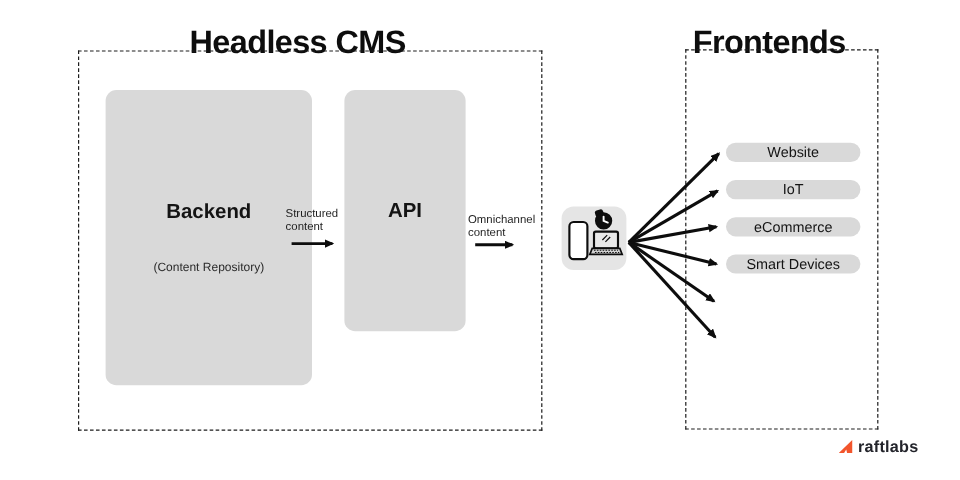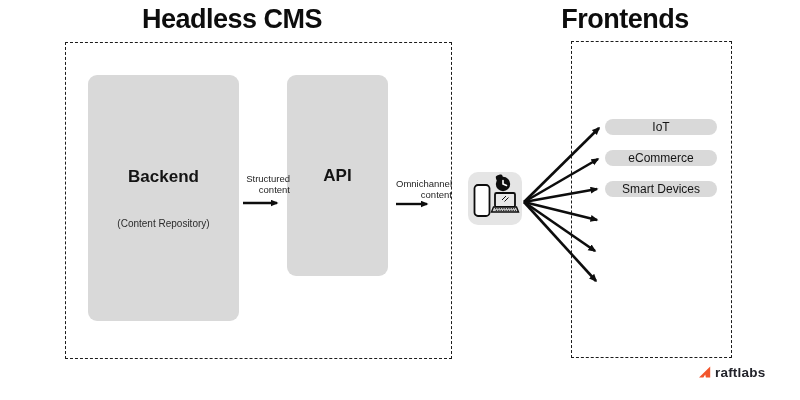--- a/index.html
+++ b/index.html
@@ -1,34 +1,34 @@
 <!DOCTYPE html>
 <html><head>
 <meta charset="utf-8">
 <style>
   html,body{margin:0;padding:0;background:#fff;}
   .canvas{
     position:relative;width:800px;height:400px;background:#ffffff;overflow:hidden;
     font-family:"Liberation Sans",sans-serif;color:#111;
   }
   .big-title{
-    position:absolute;margin:0;font-size:27px;font-weight:700;letter-spacing:-0.5px;
+    position:absolute;margin:16px;font-size:27px;font-weight:700;letter-spacing:-0.5px;
     color:#0d0d0d;white-space:nowrap;transform:translateX(-50%);
   }
   .dashed-box{
     position:absolute;border:1.5px dashed #1c1c1c;background:transparent;box-sizing:border-box;
   }
   .gray-box{
     position:absolute;background:#d9d9d9;border-radius:9px;box-sizing:border-box;
     display:flex;flex-direction:column;align-items:center;justify-content:center;text-align:center;
   }
   .box-title{font-size:17px;font-weight:700;color:#141414;}
   .box-subtitle{font-size:10px;color:#2b2b2b;margin-top:10px;}
   .flow-label{
-    position:absolute;font-size:9.5px;line-height:11px;color:#1e1e1e;text-align:right;
+    position:absolute;font-size:9.5px;line-height:11px;color:#1e1e1e;text-align:left;
     transform:translateX(-50%);
   }
   .device-box{
     position:absolute;left:468px;top:172px;width:54px;height:53px;
     background:#e5e5e5;border-radius:10px;
   }
   .pill-col{
     position:absolute;left:605px;top:119px;display:flex;flex-direction:column;gap:15px;
   }
   .pill{
@@ -45,21 +45,21 @@
 </head>
 <body>
 
 <div class="canvas">
 
   <h1 class="big-title" style="left:232px;top:4px;">Headless CMS</h1>
   <h1 class="big-title" style="left:625px;top:4px;">Frontends</h1>
 
   <div class="dashed-box" style="left:65px;top:42px;width:387px;height:317px;"></div>
 
-  <div class="gray-box" style="left:88px;top:75px;width:151px;height:246px;gap:21px;">
+  <div class="gray-box" style="left:88px;top:75px;width:172px;height:246px;gap:21px;">
     <div class="box-title">Backend</div>
     <div class="box-subtitle">(Content Repository)</div>
   </div>
 
   <div class="gray-box" style="left:287px;top:75px;width:101px;height:201px;">
     <div class="box-title">API</div>
   </div>
 
   <div class="flow-label" style="left:264px;top:173px;width:52px;">Structured content</div>
   <div class="flow-label" style="left:421px;top:178px;width:62px;">Omnichannel content</div>
@@ -82,20 +82,21 @@
       <g>
         <rect x="27" y="21" width="20" height="14" rx="1.5" fill="#e9e9e9" stroke="#0d0d0d" stroke-width="1.8"></rect>
         <path d="M34 28 L38 24 M36.5 29.5 L40.5 25.5" stroke="#0d0d0d" stroke-width="1"></path>
         <path d="M25.5 35 L48.5 35 L50.5 40 L23.5 40 Z" fill="#cfcfcf" stroke="#0d0d0d" stroke-width="1.4"></path>
         <path d="M27 36.6 L47 36.6 M27.8 38.4 L48 38.4" stroke="#0d0d0d" stroke-width="0.9" stroke-dasharray="1.3 1.1"></path>
       </g>
     </svg>
   </div>
 
   <div class="pill-col">
+    <div class="pill">Website</div>
     <div class="pill">IoT</div>
     <div class="pill">eCommerce</div>
     <div class="pill">Smart Devices</div>
   </div>
 
   <svg class="arrows-layer" viewBox="0 0 800 400">
     <defs>
       <marker id="ah" markerWidth="9" markerHeight="8" refX="6.5" refY="3.5" orient="auto" markerUnits="userSpaceOnUse">
         <path d="M0,0 L8,3.5 L0,7 Z" fill="#0d0d0d"></path>
       </marker>

